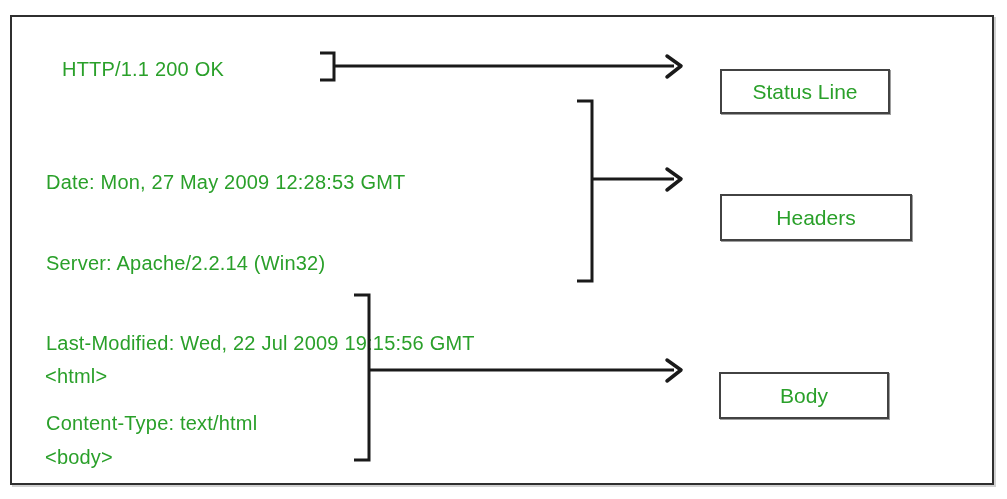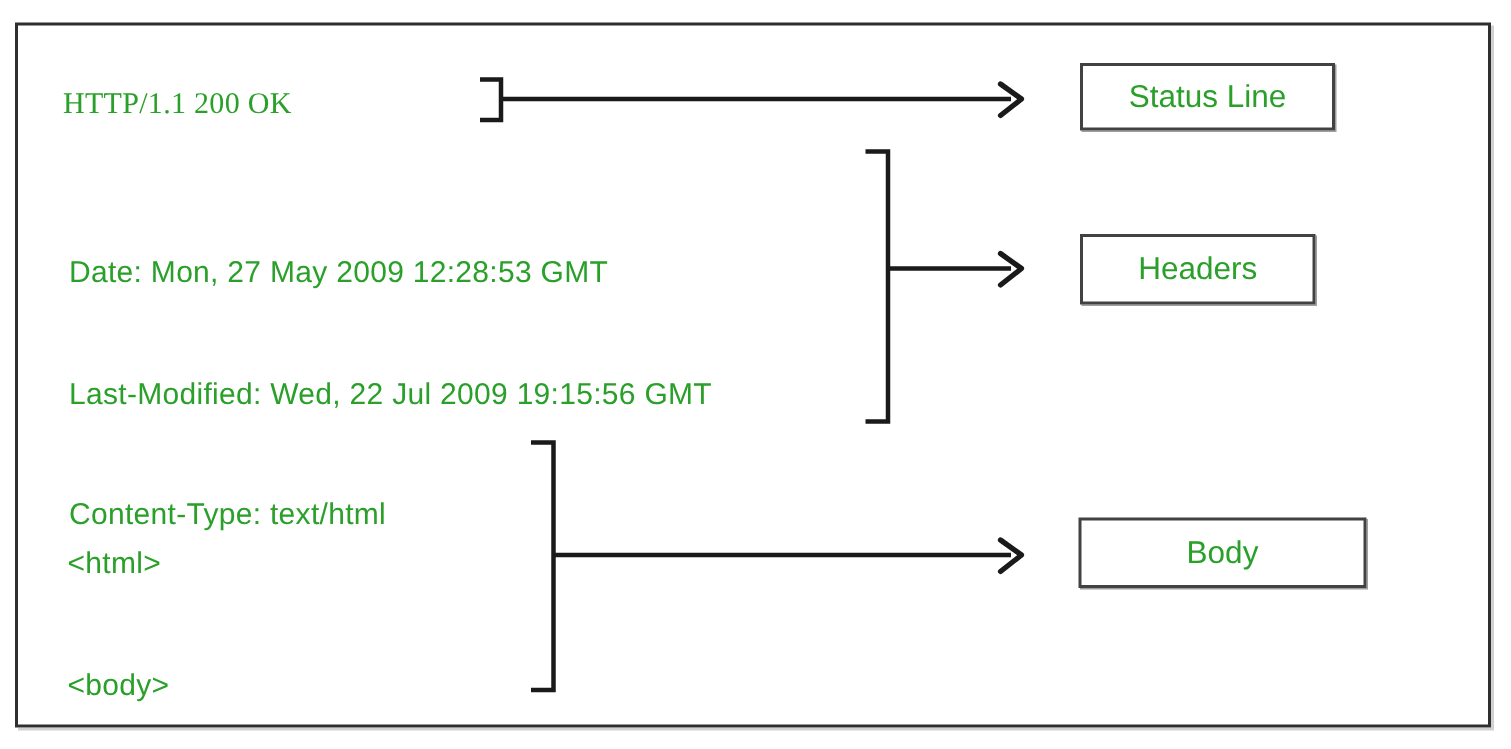--- a/index.html
+++ b/index.html
@@ -23,57 +23,59 @@
     background:transparent;
   }
   .green-text{
     position:absolute;
     color:var(--green);
     font-size:20px;
     line-height:26.7px;
     letter-spacing:0.2px;
     white-space:pre;
   }
-  .status-text{left:42px;top:56px;font-family:Liberation Serif, serif;}
+  .status-text{left:62px;top:56px;}
   .headers-text{left:46px;top:116px;}
   .body-text{left:45px;top:309px;line-height:27px;}
   .overlay{
     position:absolute;left:0;top:0;width:1007px;height:499px;
     pointer-events:none;
   }
   .overlay path, .overlay polyline{
     fill:none;
     stroke:var(--ink);
     stroke-width:3;
   }
   .overlay .head{stroke-width:3.5;stroke-linejoin:round;stroke-linecap:round;}
   .label-box{
     position:absolute;
     border:2px solid var(--box-border);
     box-shadow:1px 1px 0 #9e9e9e;
     background:#fff;
     display:flex;align-items:center;justify-content:center;
     color:var(--green);
     font-size:21px;
+    margin-top:27px;
   }
   .box-status{left:720px;top:42px;width:170px;height:45px;}
-  .box-headers{left:720px;top:156px;width:157px;height:47px;}
-  .box-body{left:719px;top:345px;width:192px;height:47px;}
+  .box-headers{left:720px;top:167px;width:192px;height:47px;}
+  .box-body{left:719px;top:345px;width:170px;height:47px;}
 </style>
 </head>
 <body>
 
 <div class="canvas">
 
   <div class="frame"></div>
 
   <div class="green-text status-text">HTTP/1.1 200 OK</div>
 
   <div class="green-text headers-text">
     <div>Date: Mon, 27 May 2009 12:28:53 GMT</div>
+    <div>Server: Apache/2.2.14 (Win32)</div>
     <div>Last-Modified: Wed, 22 Jul 2009 19:15:56 GMT</div>
     <div>Content-Type: text/html</div>
     
   </div>
 
   <div class="green-text body-text">
     <div>&lt;html&gt;</div>
     <div>&lt;body&gt;</div>
     
     

